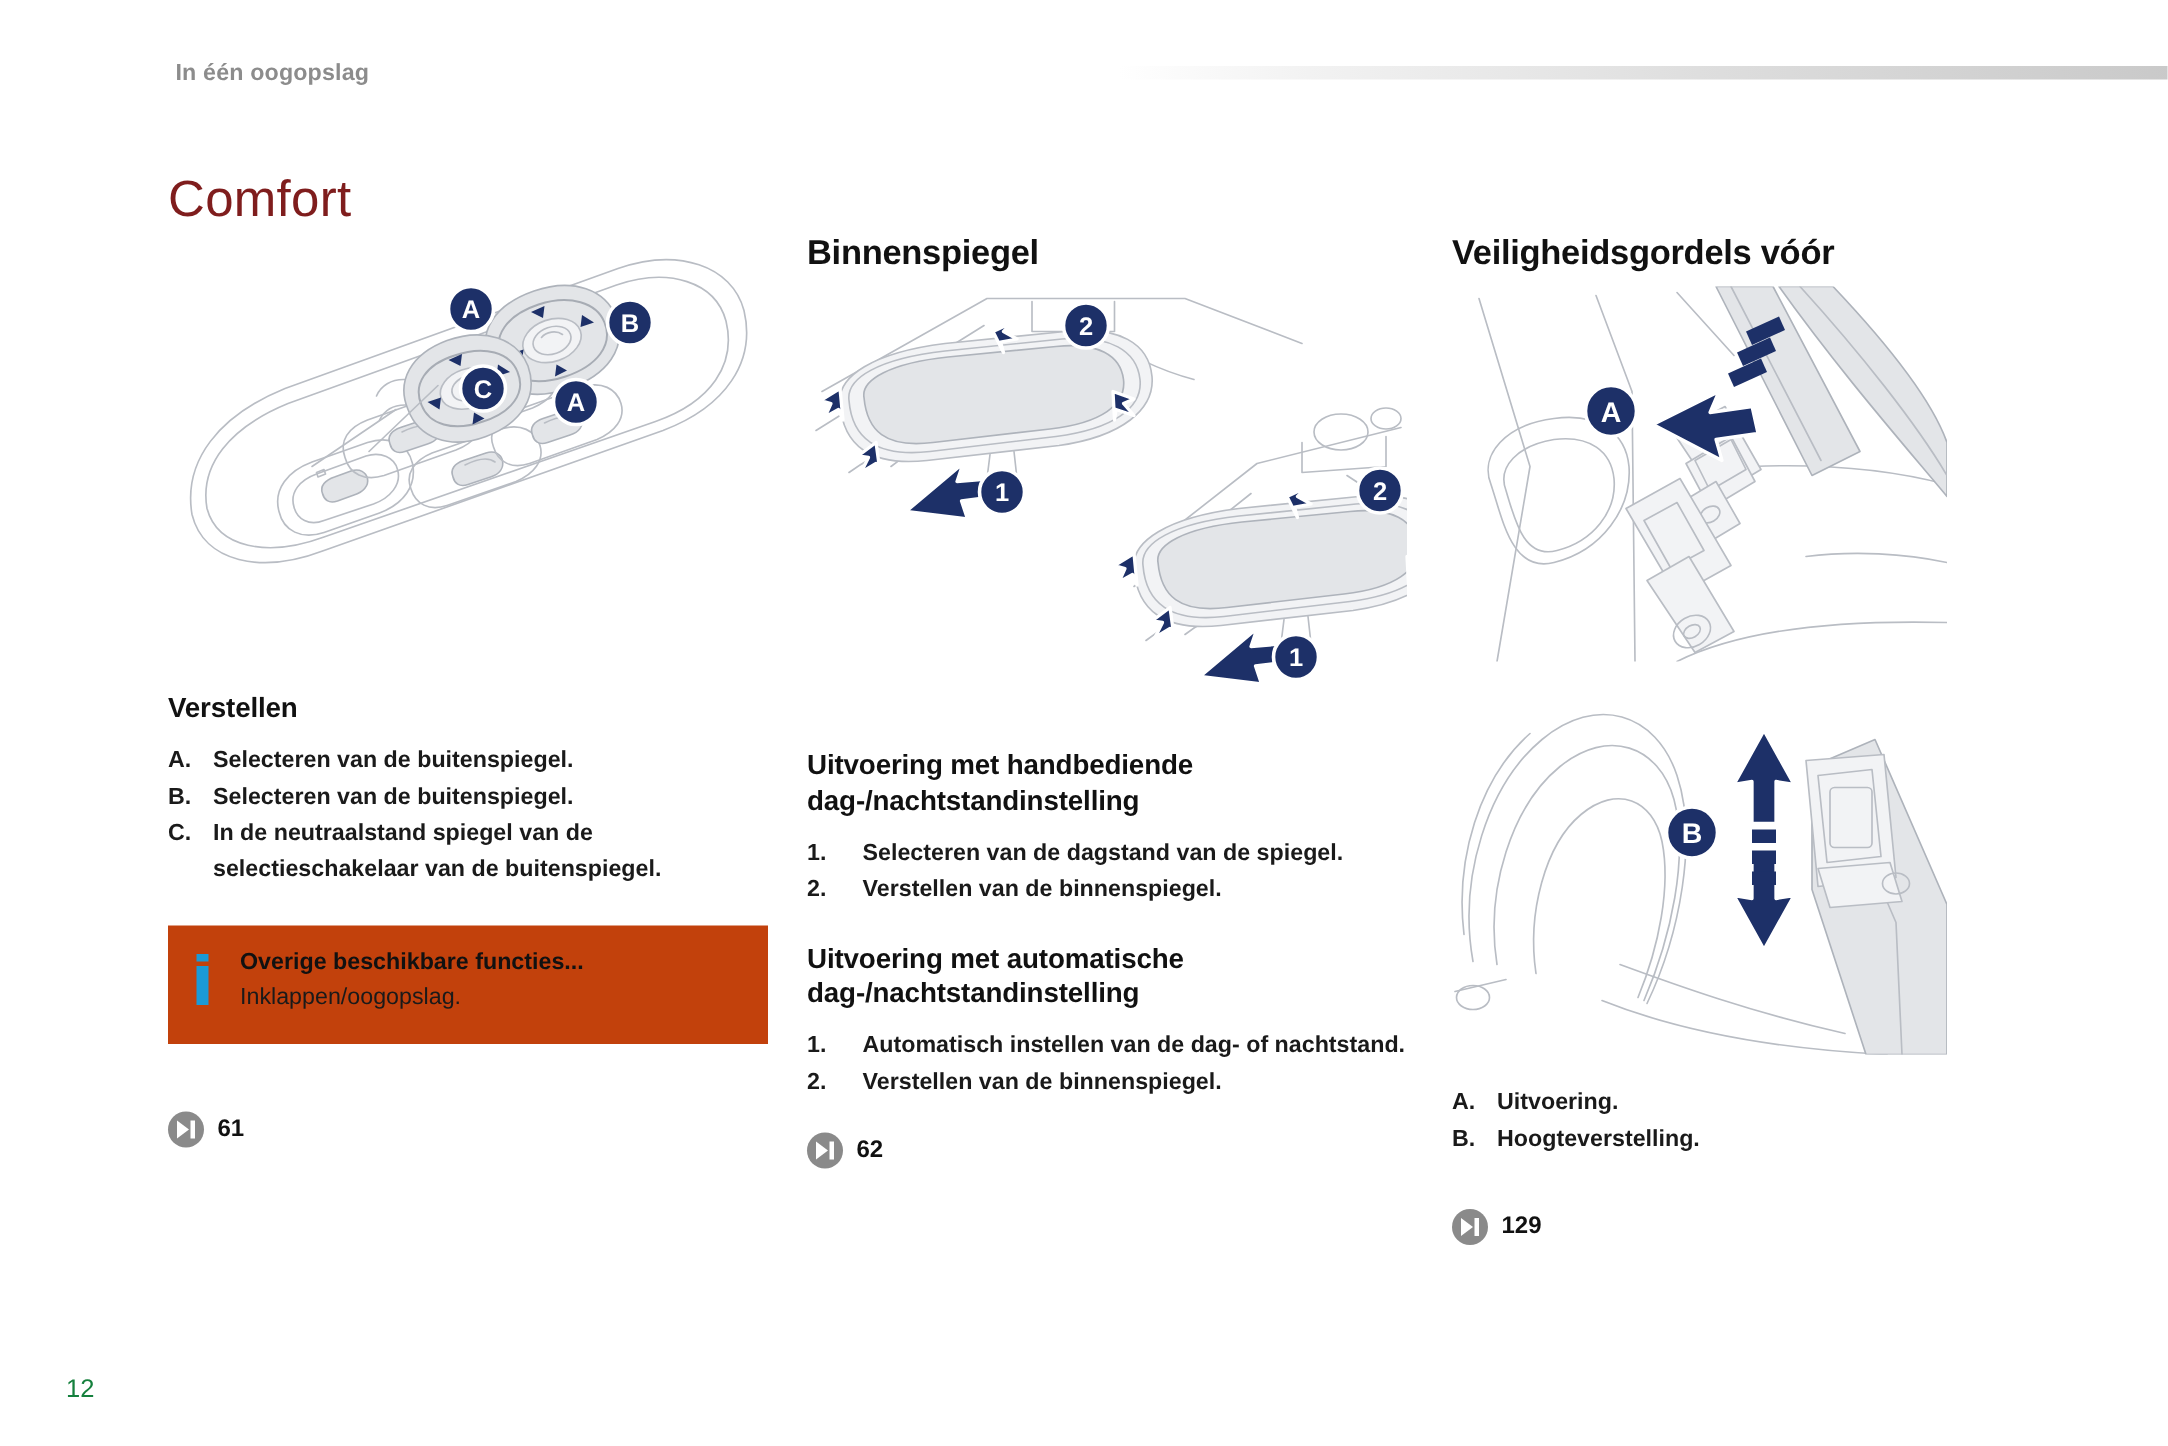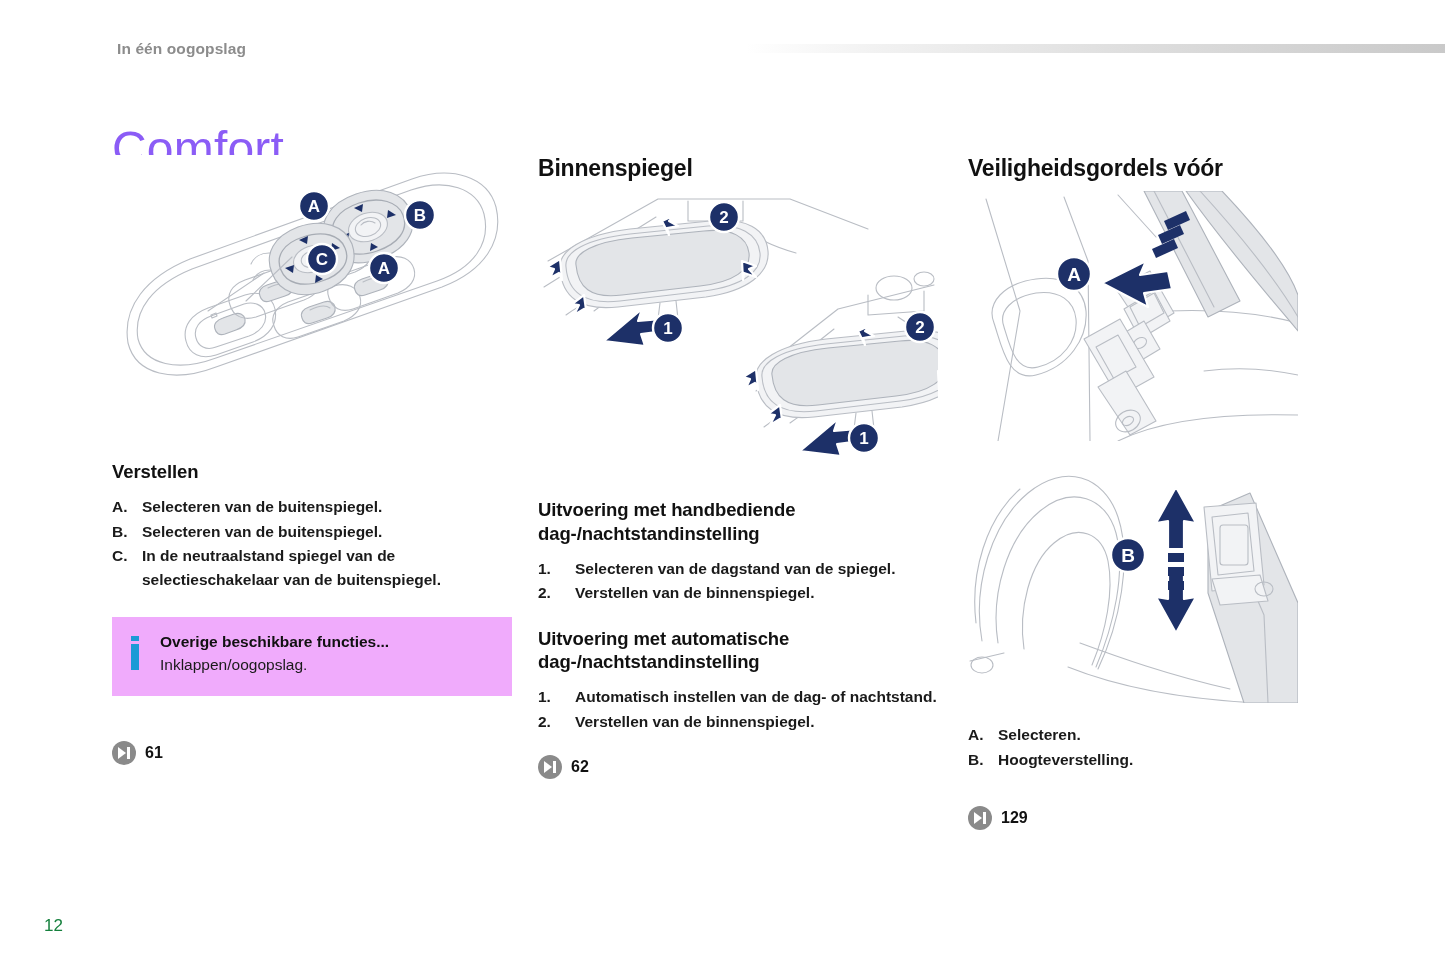--- a/index.html
+++ b/index.html
@@ -24,21 +24,21 @@
     white-space:nowrap;
   }
   .gradient-rule {
     position:absolute; left:742px; top:44px; width:703px; height:9px;
     background:linear-gradient(to right, #ffffff 0%, #f2f2f2 18%, #dedede 55%, #c9c9c9 100%);
   }
 
   
   .page-title {
     position:absolute; left:112px; top:93px;
-    font-size:48px; font-weight:400; color:#8b5cf6;
+    font-size:34px; font-weight:400; color:#7f1d1d;
     letter-spacing:.2px; line-height:1;
   }
 
   
   .col { position:absolute; top:155px; }
   .col-1 { left:112px; width:400px; }
   .col-2 { left:538px; width:400px; }
   .col-3 { left:968px; width:345px; }
 
   .col-head {
@@ -64,21 +64,21 @@
     margin-bottom:1px;
   }
   ul.items li .marker {
     font-weight:bold; flex:0 0 auto; min-width:30px;
   }
   ul.items.wide li .marker { min-width:37px; }
   ul.items li .txt { flex:1 1 auto;font-weight:bold; }
 
   
   .info-box {
-    background:#f0abfc;
+    background:#c2410c;
     padding:14px 16px 20px 18px;
     display:flex; align-items:flex-start; gap:21px;
     margin-top:26px;
   }
   .info-icon {
     flex:0 0 auto; width:9px; margin-top:5px;
     display:flex; flex-direction:column; align-items:center; gap:3px;
   }
   .info-icon .dot { width:8px; height:5px; background:#1b9ad6; }
   .info-icon .stem { width:8px; height:26px; background:#1b9ad6; }
@@ -392,21 +392,21 @@
       <rect class="navy" x="200" y="128" width="16" height="9"></rect>
 
       <circle class="badge-c" cx="160" cy="102" r="17"></circle>
       <text class="badge-t" x="160" y="109" font-size="19">B</text>
     </svg>
   </div>
 
   <ul class="items" style="margin-top:20px;">
     <li>
       <span class="marker">A.</span>
-      <span class="txt">Selecteren.</span>
+      <span class="txt">Uitvoering.</span>
     </li>
     <li>
       <span class="marker">B.</span>
       <span class="txt">Hoogteverstelling.</span>
     </li>
   </ul>
 
   <div class="pageref" style="margin-top:34px;">
     <span class="glyph"></span>
     <span class="num">129</span>

